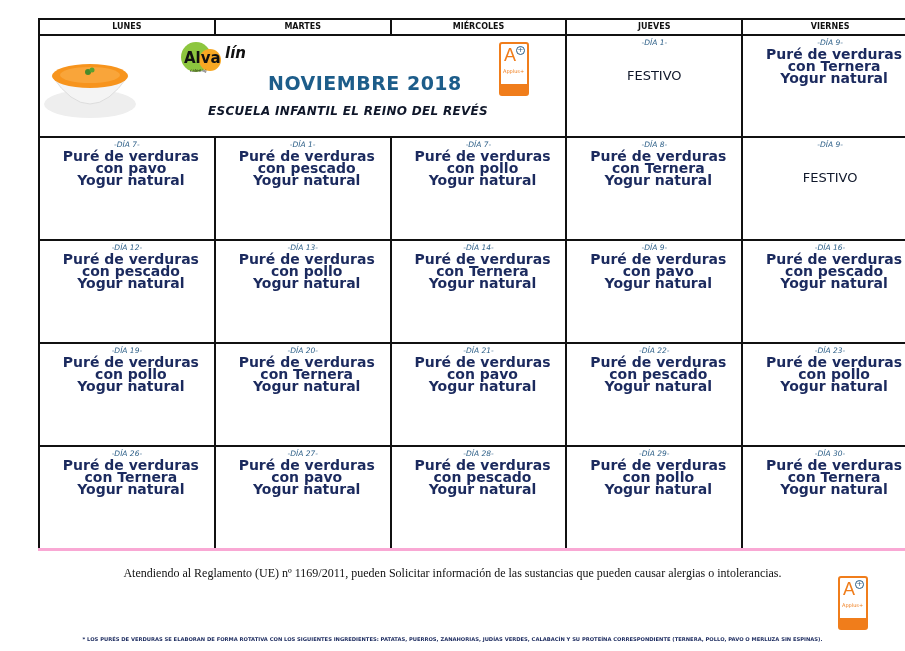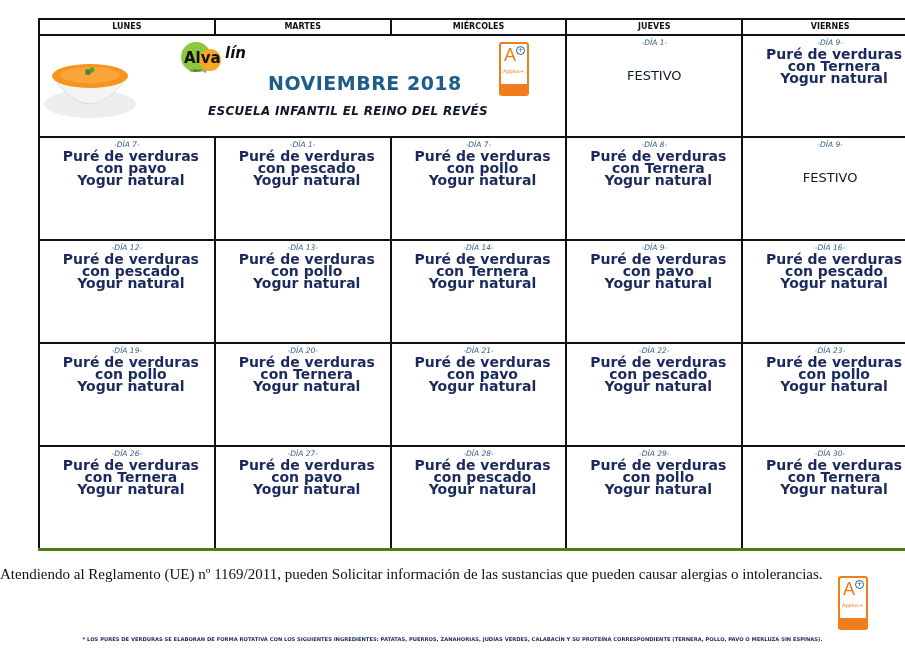--- a/index.html
+++ b/index.html
@@ -2,35 +2,35 @@
 <html><head>
 <meta charset="utf-8">
 <style>
   html,body{margin:0;padding:0;background:#fff;}
   body{width:905px;height:651px;position:relative;overflow:hidden;font-family:"DejaVu Sans",sans-serif;}
   .menu-table{position:absolute;left:38px;top:18px;width:881px;border-collapse:collapse;table-layout:fixed;}
   .menu-table td,.menu-table th{border:2px solid #111;padding:0;vertical-align:top;text-align:center;}
   .menu-table th{height:14px;font-size:8px;font-weight:bold;color:#111;line-height:14px;}
   .menu-table tr.week td{height:101px;}
   .menu-table tr.header-row td.hdr{height:100px;}
-  .menu-table tr.last-row td{border-bottom:3px solid #4d7c0f;}
+  .menu-table tr.last-row td{border-bottom:3px solid #f9a8d4;}
   .day-label{display:block;margin-top:2px;font-size:7.5px;font-style:italic;font-weight:normal;color:#2a5d86;line-height:10px;}
   .dish{display:block;font-size:14px;font-weight:bold;color:#1b2a5e;line-height:12px;padding-left:8px;}
   .festivo{display:block;margin-top:20px;font-size:13px;font-weight:normal;color:#0f172a;}
   .hdr{position:relative;}
   .soup{position:absolute;left:2px;top:6px;width:96px;height:80px;}
   .logo{position:absolute;left:140px;top:0px;width:80px;height:40px;}
   .title{position:absolute;left:228px;top:36px;font-size:19px;font-weight:bold;color:#1d5d8a;letter-spacing:0.5px;}
   .subtitle{position:absolute;left:168px;top:68px;font-size:12px;font-weight:bold;color:#0f172a;letter-spacing:0.3px;font-style:italic;}
   .applus{position:absolute;width:26px;height:50px;border:2px solid #f07d1b;border-radius:3px;background:#fff;}
   .applus .a{position:absolute;left:3px;top:1px;font-size:18px;color:#f07d1b;font-family:"Liberation Sans",sans-serif;}
   .applus .plus{position:absolute;left:15px;top:2px;width:7px;height:7px;border:1px solid #2a5d86;border-radius:50%;font-size:7px;line-height:7px;text-align:center;color:#2a5d86;}
   .applus .txt{position:absolute;left:2px;top:24px;font-size:5px;color:#f07d1b;}
   .applus .bar{position:absolute;left:0;bottom:0;width:100%;height:10px;background:#f07d1b;}
-  .notice{position:absolute;left:0;top:566px;width:905px;text-align:left;font-family:"Liberation Serif",serif;font-size:15px;color:#111;}
+  .notice{position:absolute;left:0;top:566px;width:905px;text-align:center;font-family:"Liberation Serif",serif;font-size:12px;color:#111;}
   .footnote{position:absolute;left:0;top:636px;width:905px;text-align:center;font-size:5.2px;font-weight:bold;color:#1b2a5e;}
 </style>
 </head>
 <body>
 
 <table class="menu-table">
   <tbody>
       <tr>
     <th>LUNES</th>
     <th>MARTES</th>

